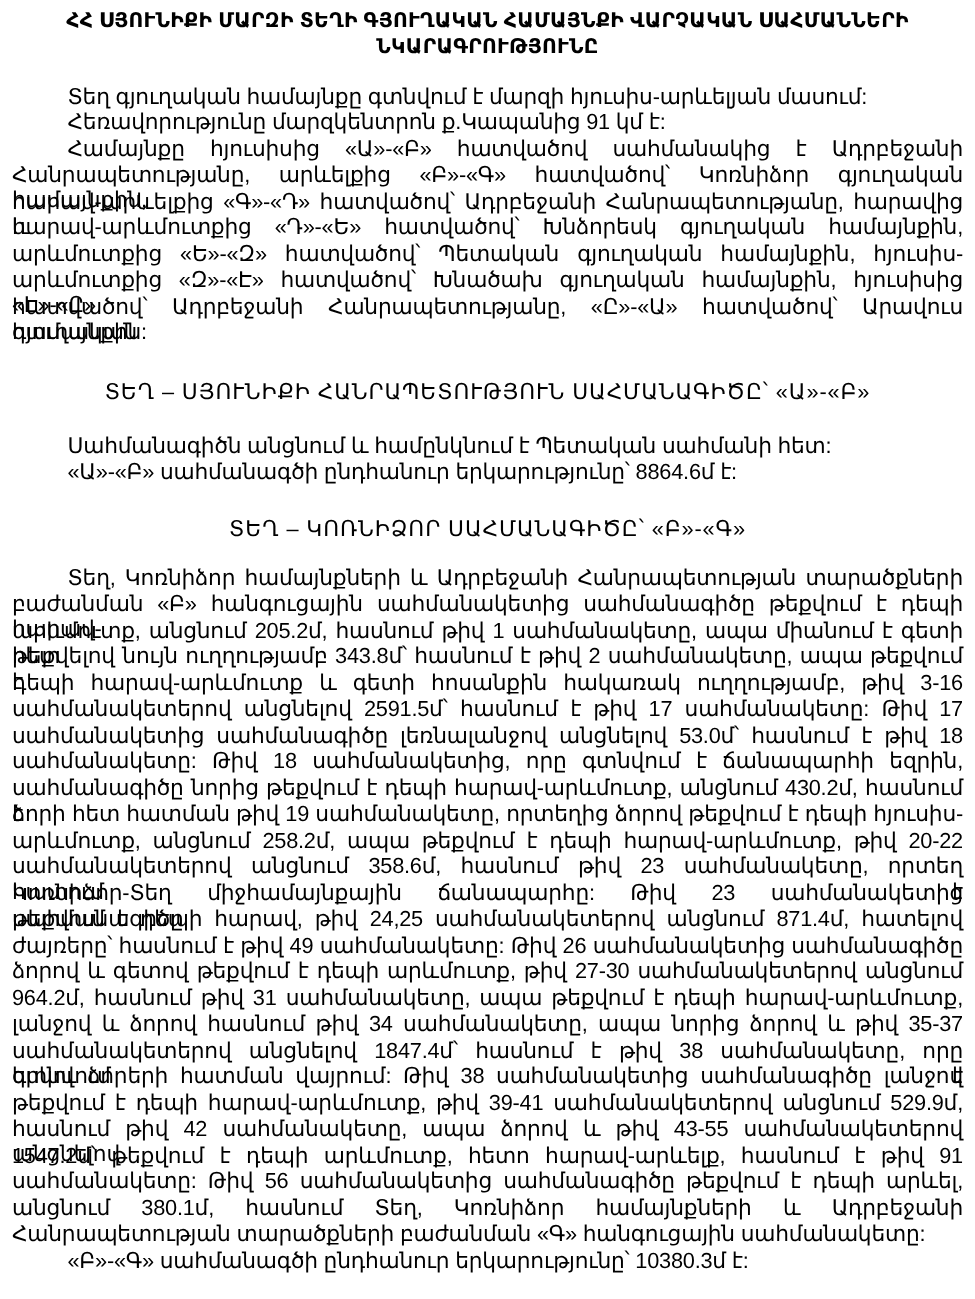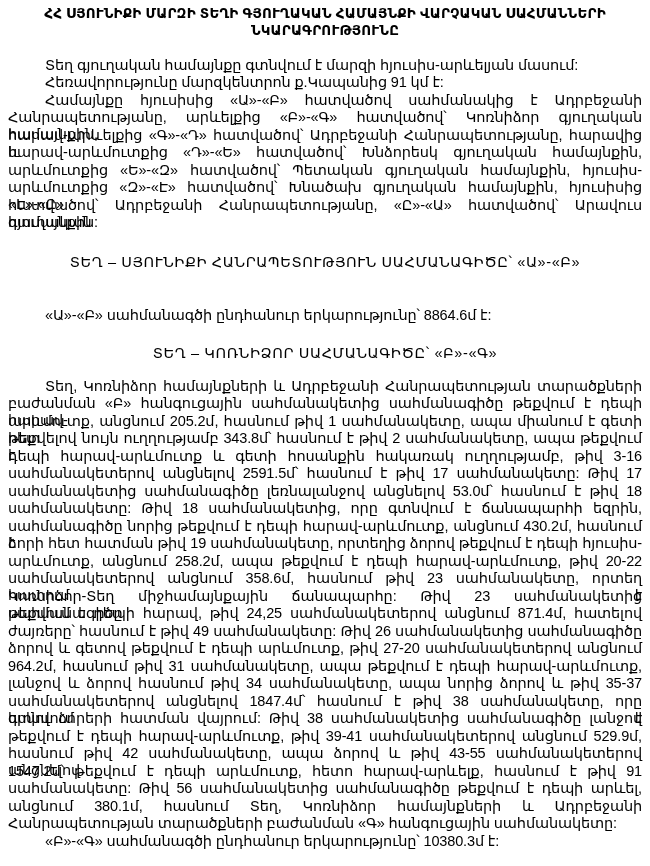--- a/index.html
+++ b/index.html
@@ -42,41 +42,42 @@
     <div class="line just" style="top:109px">Հանրապետությանը,  արևելքից «Բ»-«Գ» հատվածով՝ Կոռնիձոր գյուղական համայնքին,</div>
     <div class="line just" style="top:127px">հարավ-արևելքից  «Գ»-«Դ»  հատվածով՝  Ադրբեջանի  Հանրապետությանը,  հարավից  և</div>
     <div class="line just" style="top:144px">հարավ-արևմուտքից   «Դ»-«Ե»   հատվածով՝   Խնձորեսկ   գյուղական   համայնքին,</div>
     <div class="line just" style="top:162px">արևմուտքից  «Ե»-«Զ»  հատվածով՝  Պետական  գյուղական  համայնքին,  հյուսիս-</div>
     <div class="line just" style="top:179px">արևմուտքից «Զ»-«Է» հատվածով՝ Խնածախ գյուղական համայնքին, հյուսիսից «Է»-«Ը»</div>
     <div class="line just" style="top:197px">հատվածով՝ Ադրբեջանի Հանրապետությանը, «Ը»-«Ա» հատվածով՝ Արավուս գյուղական</div>
     <div class="line" style="top:214px">համայնքին:</div>
   </div>
 
   <div class="heading" style="top:253px">ՏԵՂ – ՍՅՈՒՆԻՔԻ ՀԱՆՐԱՊԵՏՈՒԹՅՈՒՆ ՍԱՀՄԱՆԱԳԻԾԸ՝  «Ա»-«Բ»</div>
+  <div class="line indent" style="top:290px">Սահմանագիծն անցնում և համընկնում է Պետական սահմանի հետ:</div>
   <div class="line indent" style="top:307px">«Ա»-«Բ» սահմանագծի ընդհանուր երկարությունը՝  8864.6մ է:</div>
 
   <div class="heading" style="top:344px">ՏԵՂ – ԿՈՌՆԻՁՈՐ ՍԱՀՄԱՆԱԳԻԾԸ՝   «Բ»-«Գ»</div>
 
   <div>
     <div class="line indent just" style="top:378px">Տեղ,  Կոռնիձոր  համայնքների  և  Ադրբեջանի  Հանրապետության  տարածքների</div>
     <div class="line just" style="top:395px">բաժանման «Բ» հանգուցային սահմանակետից սահմանագիծը թեքվում է դեպի հարավ-</div>
     <div class="line just" style="top:413px">արևմուտք, անցնում 205.2մ, հասնում թիվ 1 սահմանակետը, ապա միանում է գետի հետ</div>
     <div class="line just" style="top:430px">թեքվելով նույն ուղղությամբ 343.8մ՝ հասնում է թիվ 2 սահմանակետը, ապա թեքվում է</div>
     <div class="line just" style="top:448px">դեպի  հարավ-արևմուտք  և  գետի  հոսանքին  հակառակ  ուղղությամբ,  թիվ  3-16</div>
     <div class="line just" style="top:465px">սահմանակետերով  անցնելով  2591.5մ՝  հասնում  է  թիվ  17  սահմանակետը:  Թիվ  17</div>
     <div class="line just" style="top:483px">սահմանակետից  սահմանագիծը  լեռնալանջով  անցնելով  53.0մ՝  հասնում  է  թիվ  18</div>
     <div class="line just" style="top:500px">սահմանակետը:  Թիվ  18  սահմանակետից,  որը  գտնվում  է  ճանապարհի  եզրին,</div>
     <div class="line just" style="top:518px">սահմանագիծը նորից թեքվում է դեպի հարավ-արևմուտք, անցնում 430.2մ, հասնում է</div>
     <div class="line just" style="top:535px">ձորի հետ հատման թիվ 19 սահմանակետը, որտեղից ձորով թեքվում է դեպի հյուսիս-</div>
     <div class="line just" style="top:553px">արևմուտք,  անցնում  258.2մ,  ապա  թեքվում  է  դեպի  հարավ-արևմուտք,  թիվ  20-22</div>
     <div class="line just" style="top:570px">սահմանակետերով անցնում 358.6մ, հասնում թիվ 23 սահմանակետը, որտեղ հատում է</div>
     <div class="line just" style="top:588px">Կոռնիձոր-Տեղ միջհամայնքային ճանապարհը: Թիվ 23 սահմանակետից սահմանագիծը</div>
     <div class="line just" style="top:605px">թեքվում  է   դեպի  հարավ,  թիվ  24,25  սահմանակետերով  անցնում  871.4մ,  հատելով</div>
     <div class="line just" style="top:623px">ժայռերը՝  հասնում է թիվ 49 սահմանակետը:  Թիվ 26 սահմանակետից սահմանագիծը</div>
-    <div class="line just" style="top:640px">ձորով  և  գետով  թեքվում  է  դեպի  արևմուտք,  թիվ  27-20  սահմանակետերով  անցնում</div>
+    <div class="line just" style="top:640px">ձորով  և  գետով  թեքվում  է  դեպի  արևմուտք,  թիվ  27-30  սահմանակետերով  անցնում</div>
     <div class="line just" style="top:658px">964.2մ,  հասնում  թիվ  31  սահմանակետը,  ապա  թեքվում  է  դեպի  հարավ-արևմուտք,</div>
     <div class="line just" style="top:675px">լանջով  և  ձորով  հասնում  թիվ  34  սահմանակետը,  ապա  նորից  ձորով  և  թիվ  35-37</div>
     <div class="line just" style="top:693px">սահմանակետերով անցնելով 1847.4մ՝ հասնում է թիվ 38 սահմանակետը, որը գտնվում է</div>
     <div class="line just" style="top:710px">երկու  ձորերի  հատման  վայրում:  Թիվ  38  սահմանակետից  սահմանագիծը  լանջով</div>
     <div class="line just" style="top:728px">թեքվում  է  դեպի  հարավ-արևմուտք,  թիվ  39-41  սահմանակետերով  անցնում  529.9մ,</div>
     <div class="line just" style="top:745px">հասնում թիվ 42 սահմանակետը, ապա ձորով և թիվ 43-55 սահմանակետերով անցնելով</div>
     <div class="line just" style="top:763px">1547.2մ՝  թեքվում  է  դեպի  արևմուտք,  հետո  հարավ-արևելք,  հասնում  է  թիվ  91</div>
     <div class="line just" style="top:780px">սահմանակետը:  Թիվ  56  սահմանակետից  սահմանագիծը  թեքվում  է  դեպի  արևել,</div>
     <div class="line just" style="top:798px">անցնում    380.1մ,    հասնում    Տեղ,    Կոռնիձոր    համայնքների    և    Ադրբեջանի</div>
     <div class="line" style="top:815px">Հանրապետության տարածքների բաժանման «Գ» հանգուցային սահմանակետը:</div>

